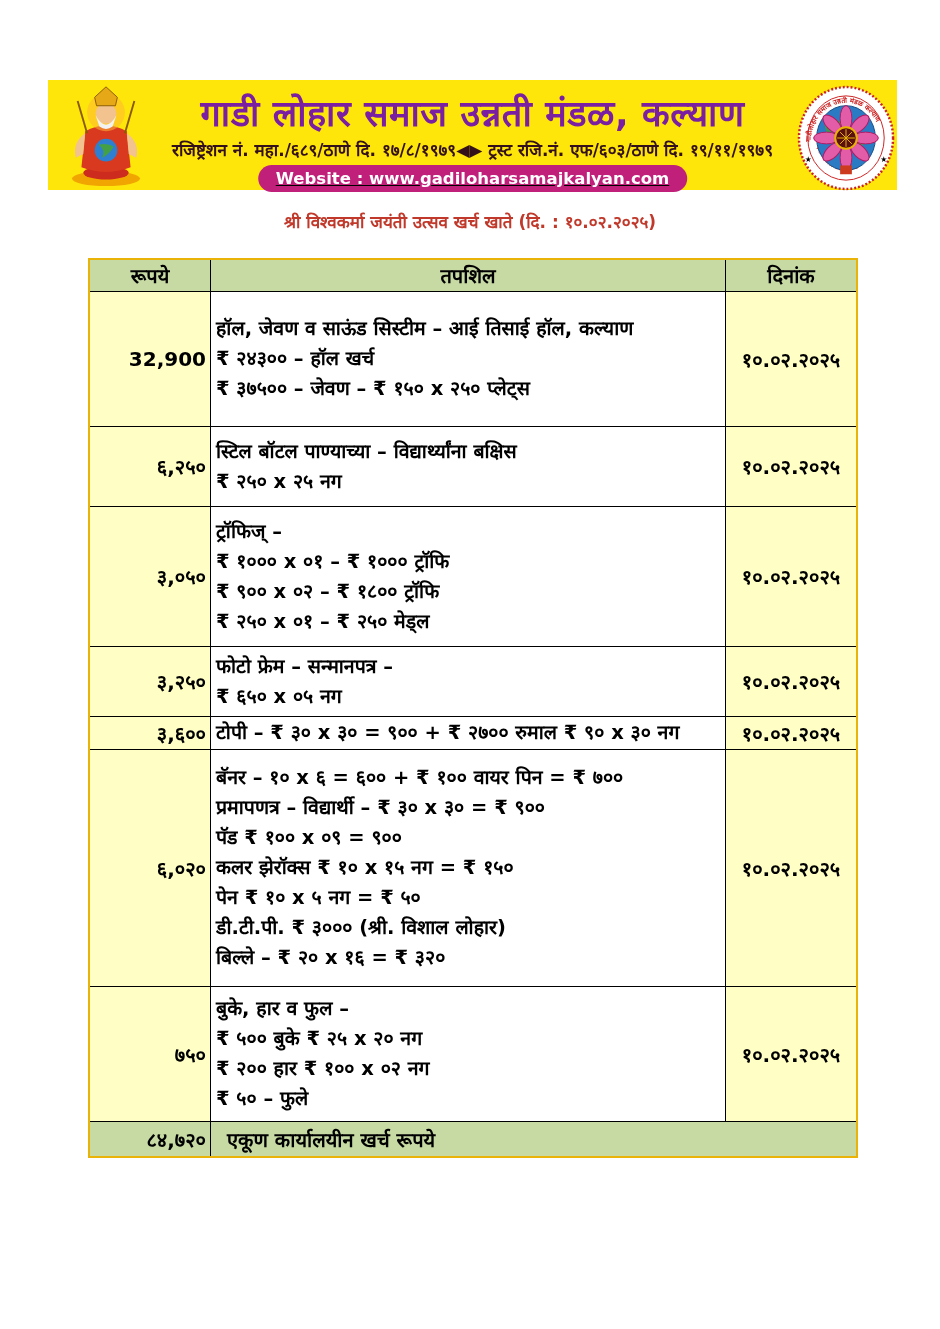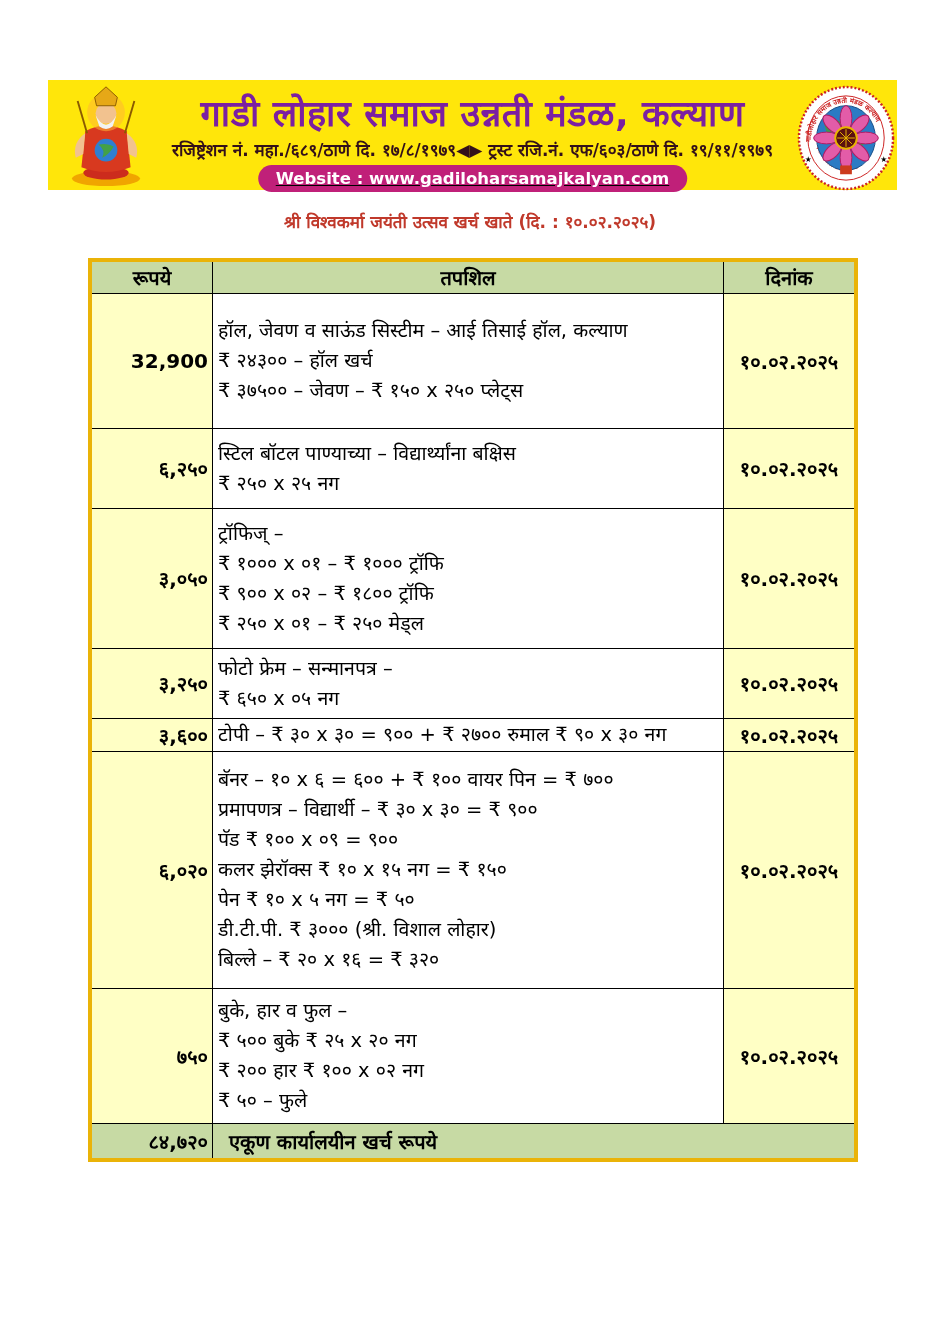--- a/index.html
+++ b/index.html
@@ -56,21 +56,21 @@
   .doc-title {
     position: absolute; left: 0; right: 0; top: 210px;
     text-align: center;
     font-size: 17px; font-weight: bold;
     color: #c0392b;
   }
   
   .xtable {
     position: absolute; left: 88px; top: 258px;
     width: 770px;
-    border: 4px solid #eab308;
+    border: 2px solid #eab308;
     background: #fff;
   }
   .trow { display: flex; width: 100%; }
   .trow + .trow { border-top: 1.5px solid #000; }
   .cell { min-height: 100%; }
   .cell + .cell { border-left: 1.5px solid #000; }
   .col-amt  { width: 120px; }
   .col-det  { flex: 1; }
   .col-date { width: 131px; }
   .thead { height: 31px; background: #c7daa4; font-weight: bold; font-size: 20px; }
@@ -78,21 +78,21 @@
   .amt {
     background: #ffffc5;
     display: flex; align-items: center; justify-content: flex-end;
     padding-right: 4px;
     font-weight: bold; font-size: 20px;
   }
   .det {
     background: #ffffff;
     display: flex; flex-direction: column; justify-content: center;
     padding: 2px 6px 2px 5px;
-    font-weight: normal; font-size: 19.5px;
+    font-weight: bold; font-size: 19.5px;
   }
   .det .dline { line-height: 30px; white-space: nowrap; }
   .date {
     background: #ffffc5;
     display: flex; align-items: center; justify-content: center;
     font-weight: bold; font-size: 20px;
   }
   .total-row { height: 35px; }
   .total-row .amt   { background: #c7daa4; }
   .total-row .label {

